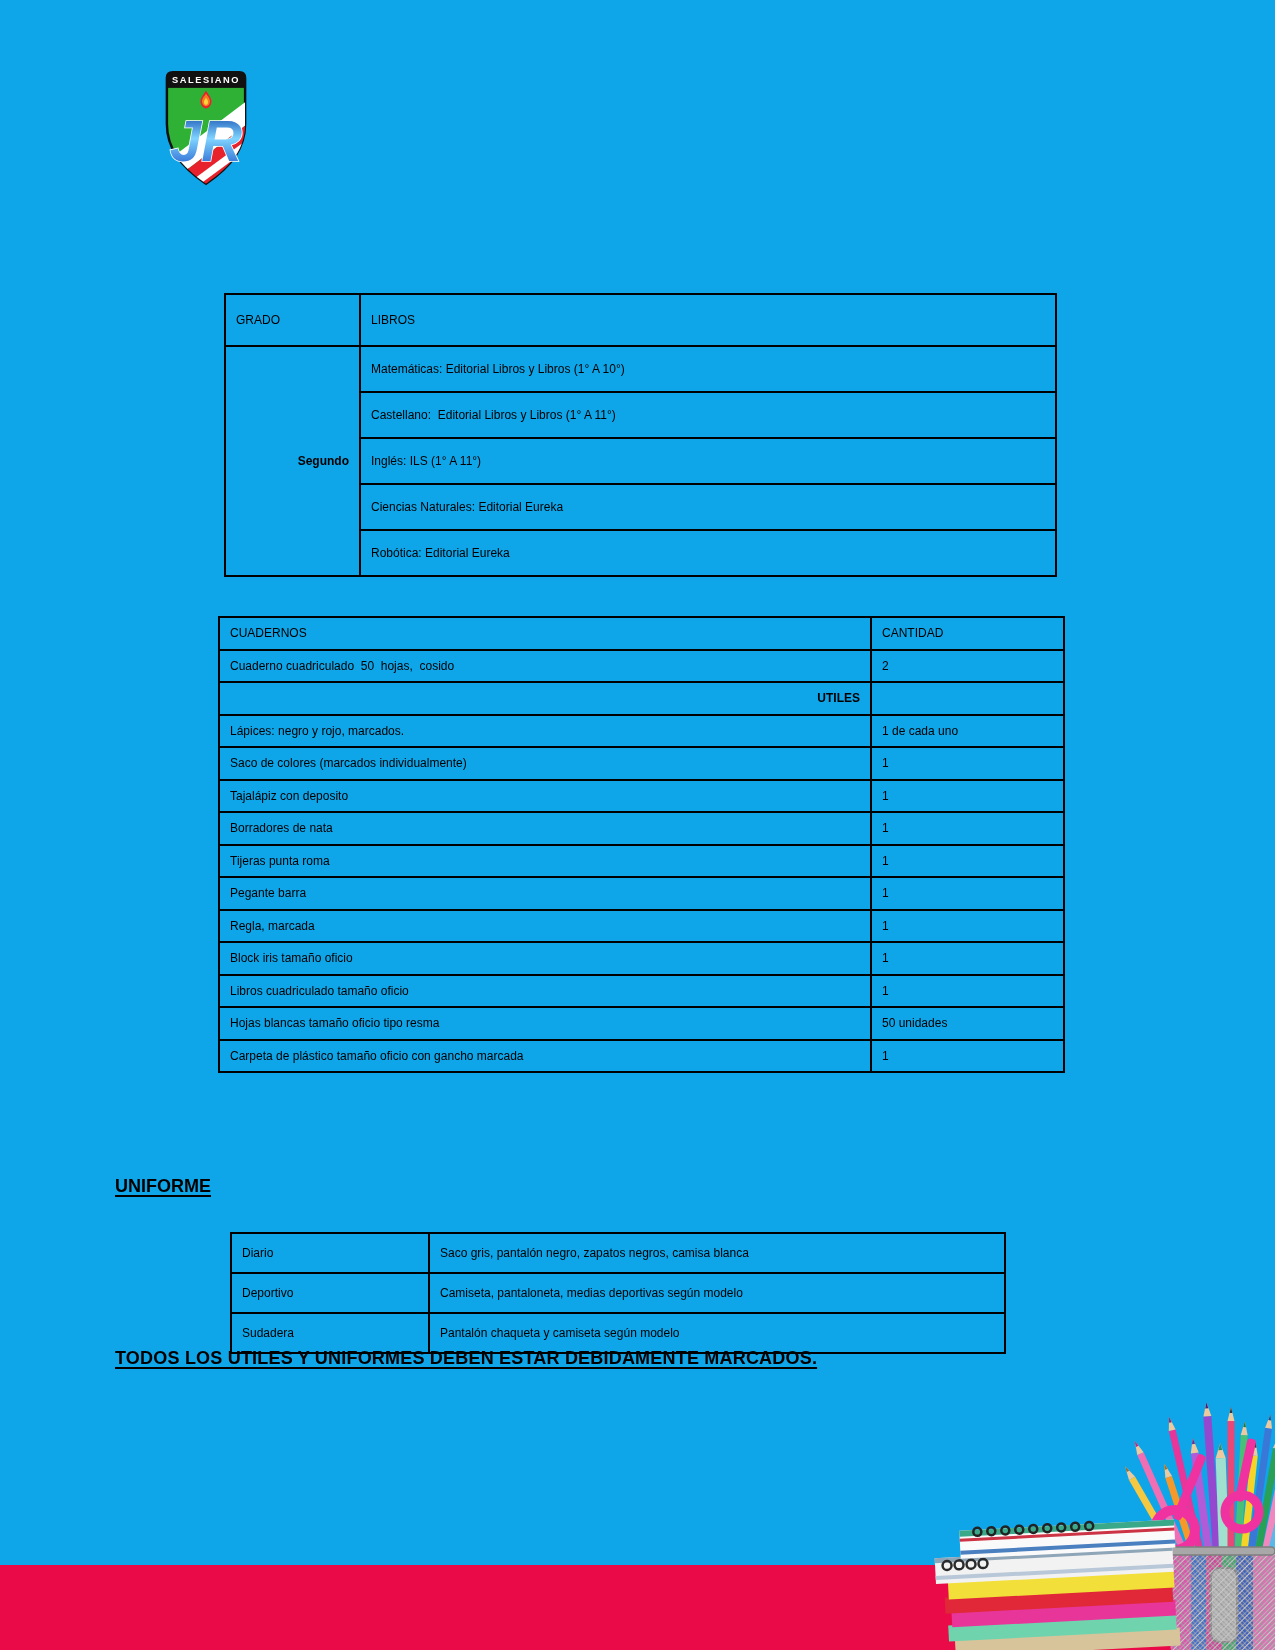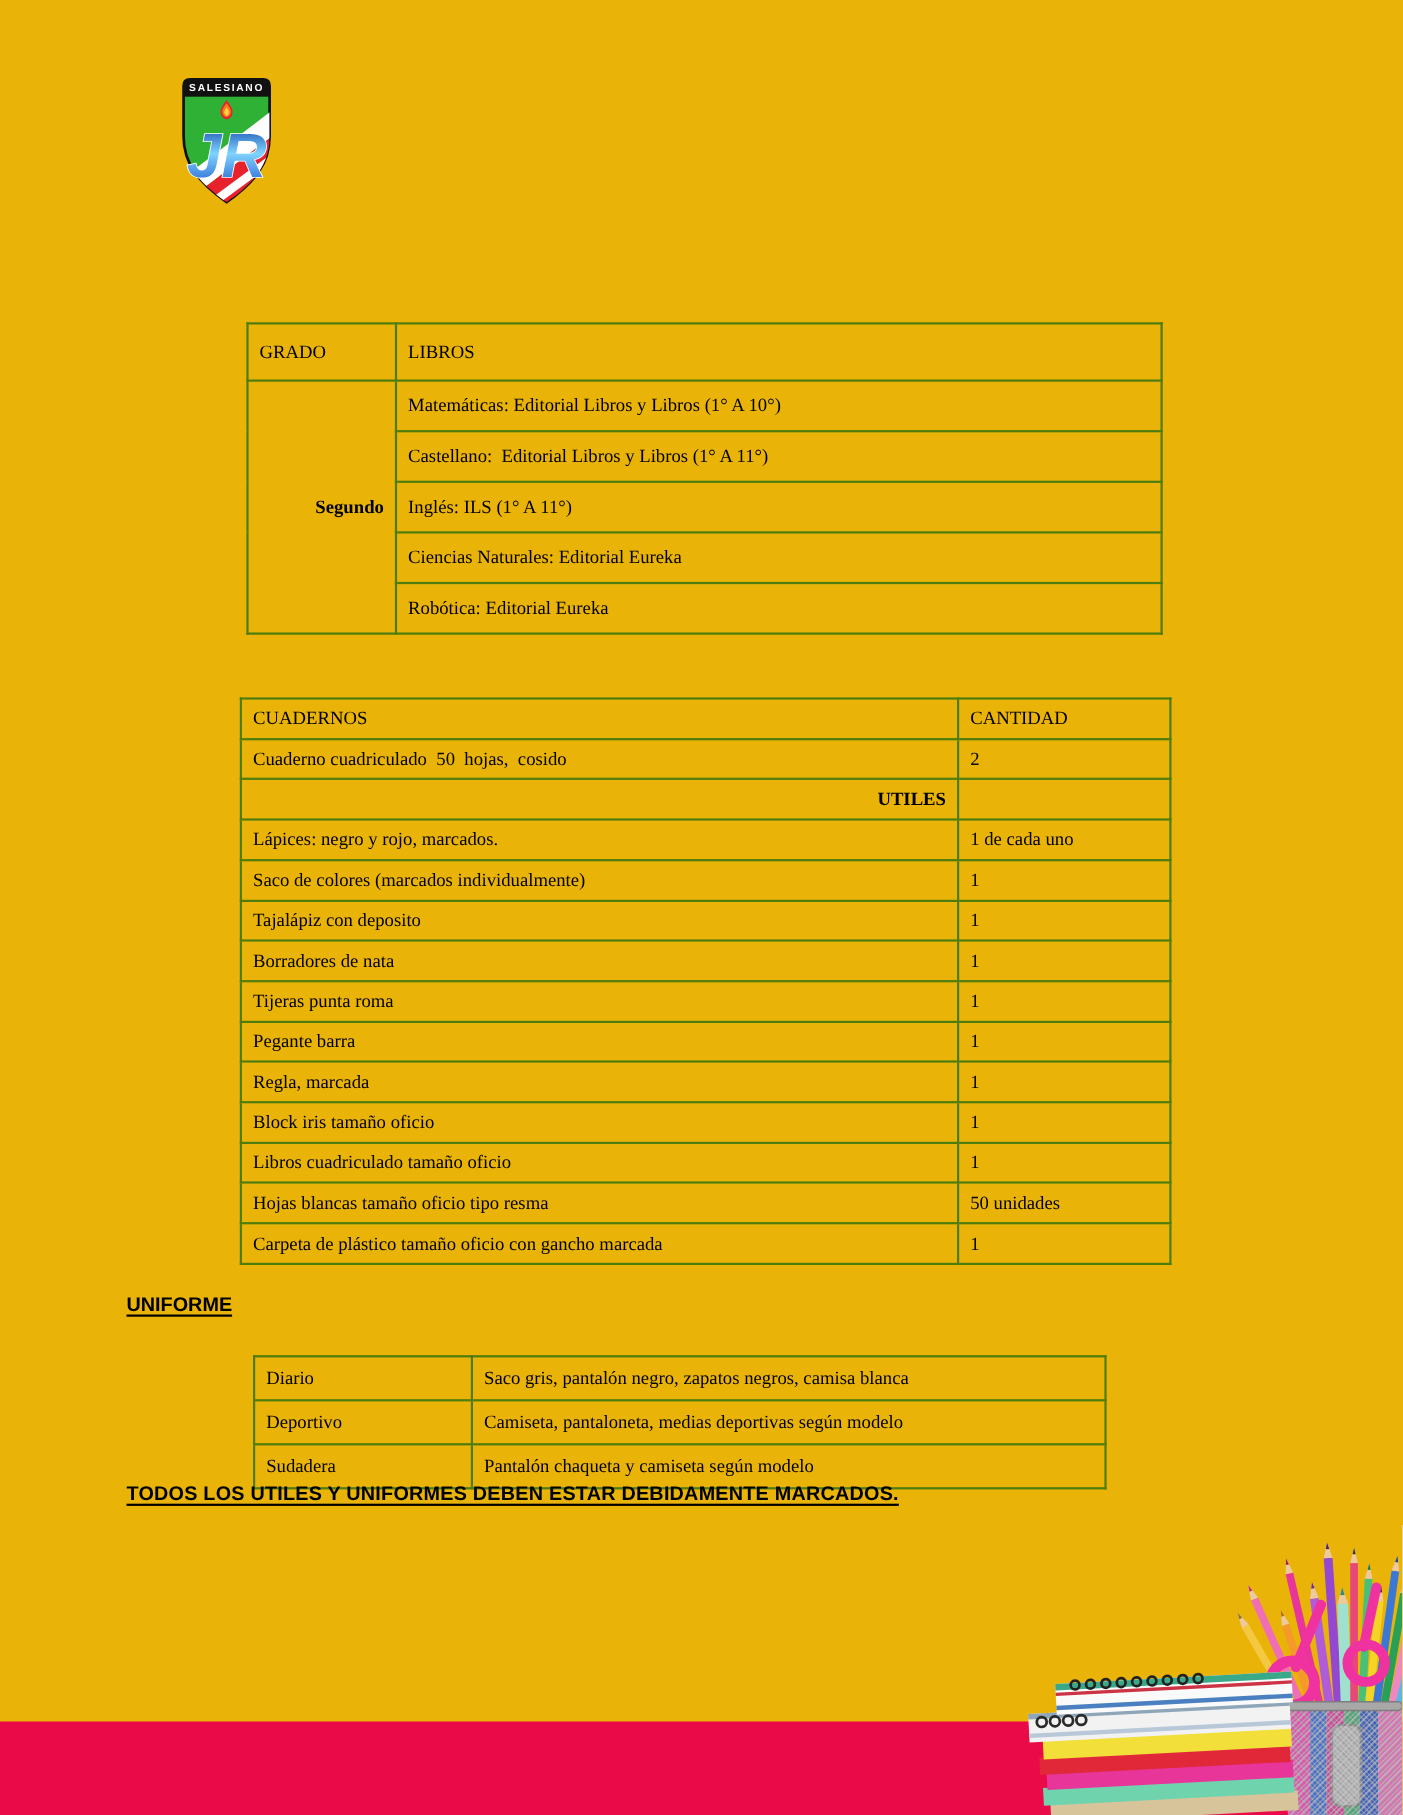--- a/index.html
+++ b/index.html
@@ -1,37 +1,37 @@
 <!DOCTYPE html>
 <html><head>
 <meta charset="utf-8">
 <style>
   html,body{margin:0;padding:0;background:#e9e9e9;}
   .page{
     position:relative;width:1275px;height:1650px;margin:0 auto;
-    background:#eab308;overflow:hidden;
+    background:#0ea5e9;overflow:hidden;
     font-family:"Liberation Sans","DejaVu Sans",sans-serif;color:#000;
   }
   
   .logo{position:absolute;left:162px;top:66px;width:88px;height:122px;}
   
   table.doc{border-collapse:collapse;table-layout:fixed;}
   table.doc td,table.doc th{
-    border:2px solid #4d7c0f;font-size:17px;font-weight:normal;text-align:left;
-    padding:2px 10px;vertical-align:middle;white-space:pre-wrap;overflow:hidden;font-family:Liberation Serif, serif;
+    border:2px solid #000000;font-size:12px;font-weight:normal;text-align:left;
+    padding:2px 10px;vertical-align:middle;white-space:pre-wrap;overflow:hidden;
   }
   
   .books-table{position:absolute;left:224px;top:293px;width:833px;height:282px;}
   .books-table col.c-grade{width:135px;}
   .books-table th{font-weight:bold;}
   .books-table .grade-cell{font-weight:bold;text-align:right;margin-left:24px;}
   .books-table tr{height:46px;}
   .books-table tr.hdr{height:52px;}
   
-  .supplies-table{position:absolute;left:218px;top:634px;width:847px;height:516px;}
+  .supplies-table{position:absolute;left:218px;top:616px;width:847px;height:457px;}
   .supplies-table col.c-item{width:652px;}
   .supplies-table th{font-weight:bold;}
   .supplies-table td.sub{font-weight:bold;text-align:right;}
   
   .uniform-heading{
     position:absolute;left:115px;top:1176px;font-size:18px;font-weight:bold;
     text-decoration:underline;text-decoration-thickness:2px;text-underline-offset:3px;
   }
   .uniform-table{position:absolute;left:230px;top:1232px;width:776px;height:90px;}
   .uniform-table col.c-type{width:198px;}

